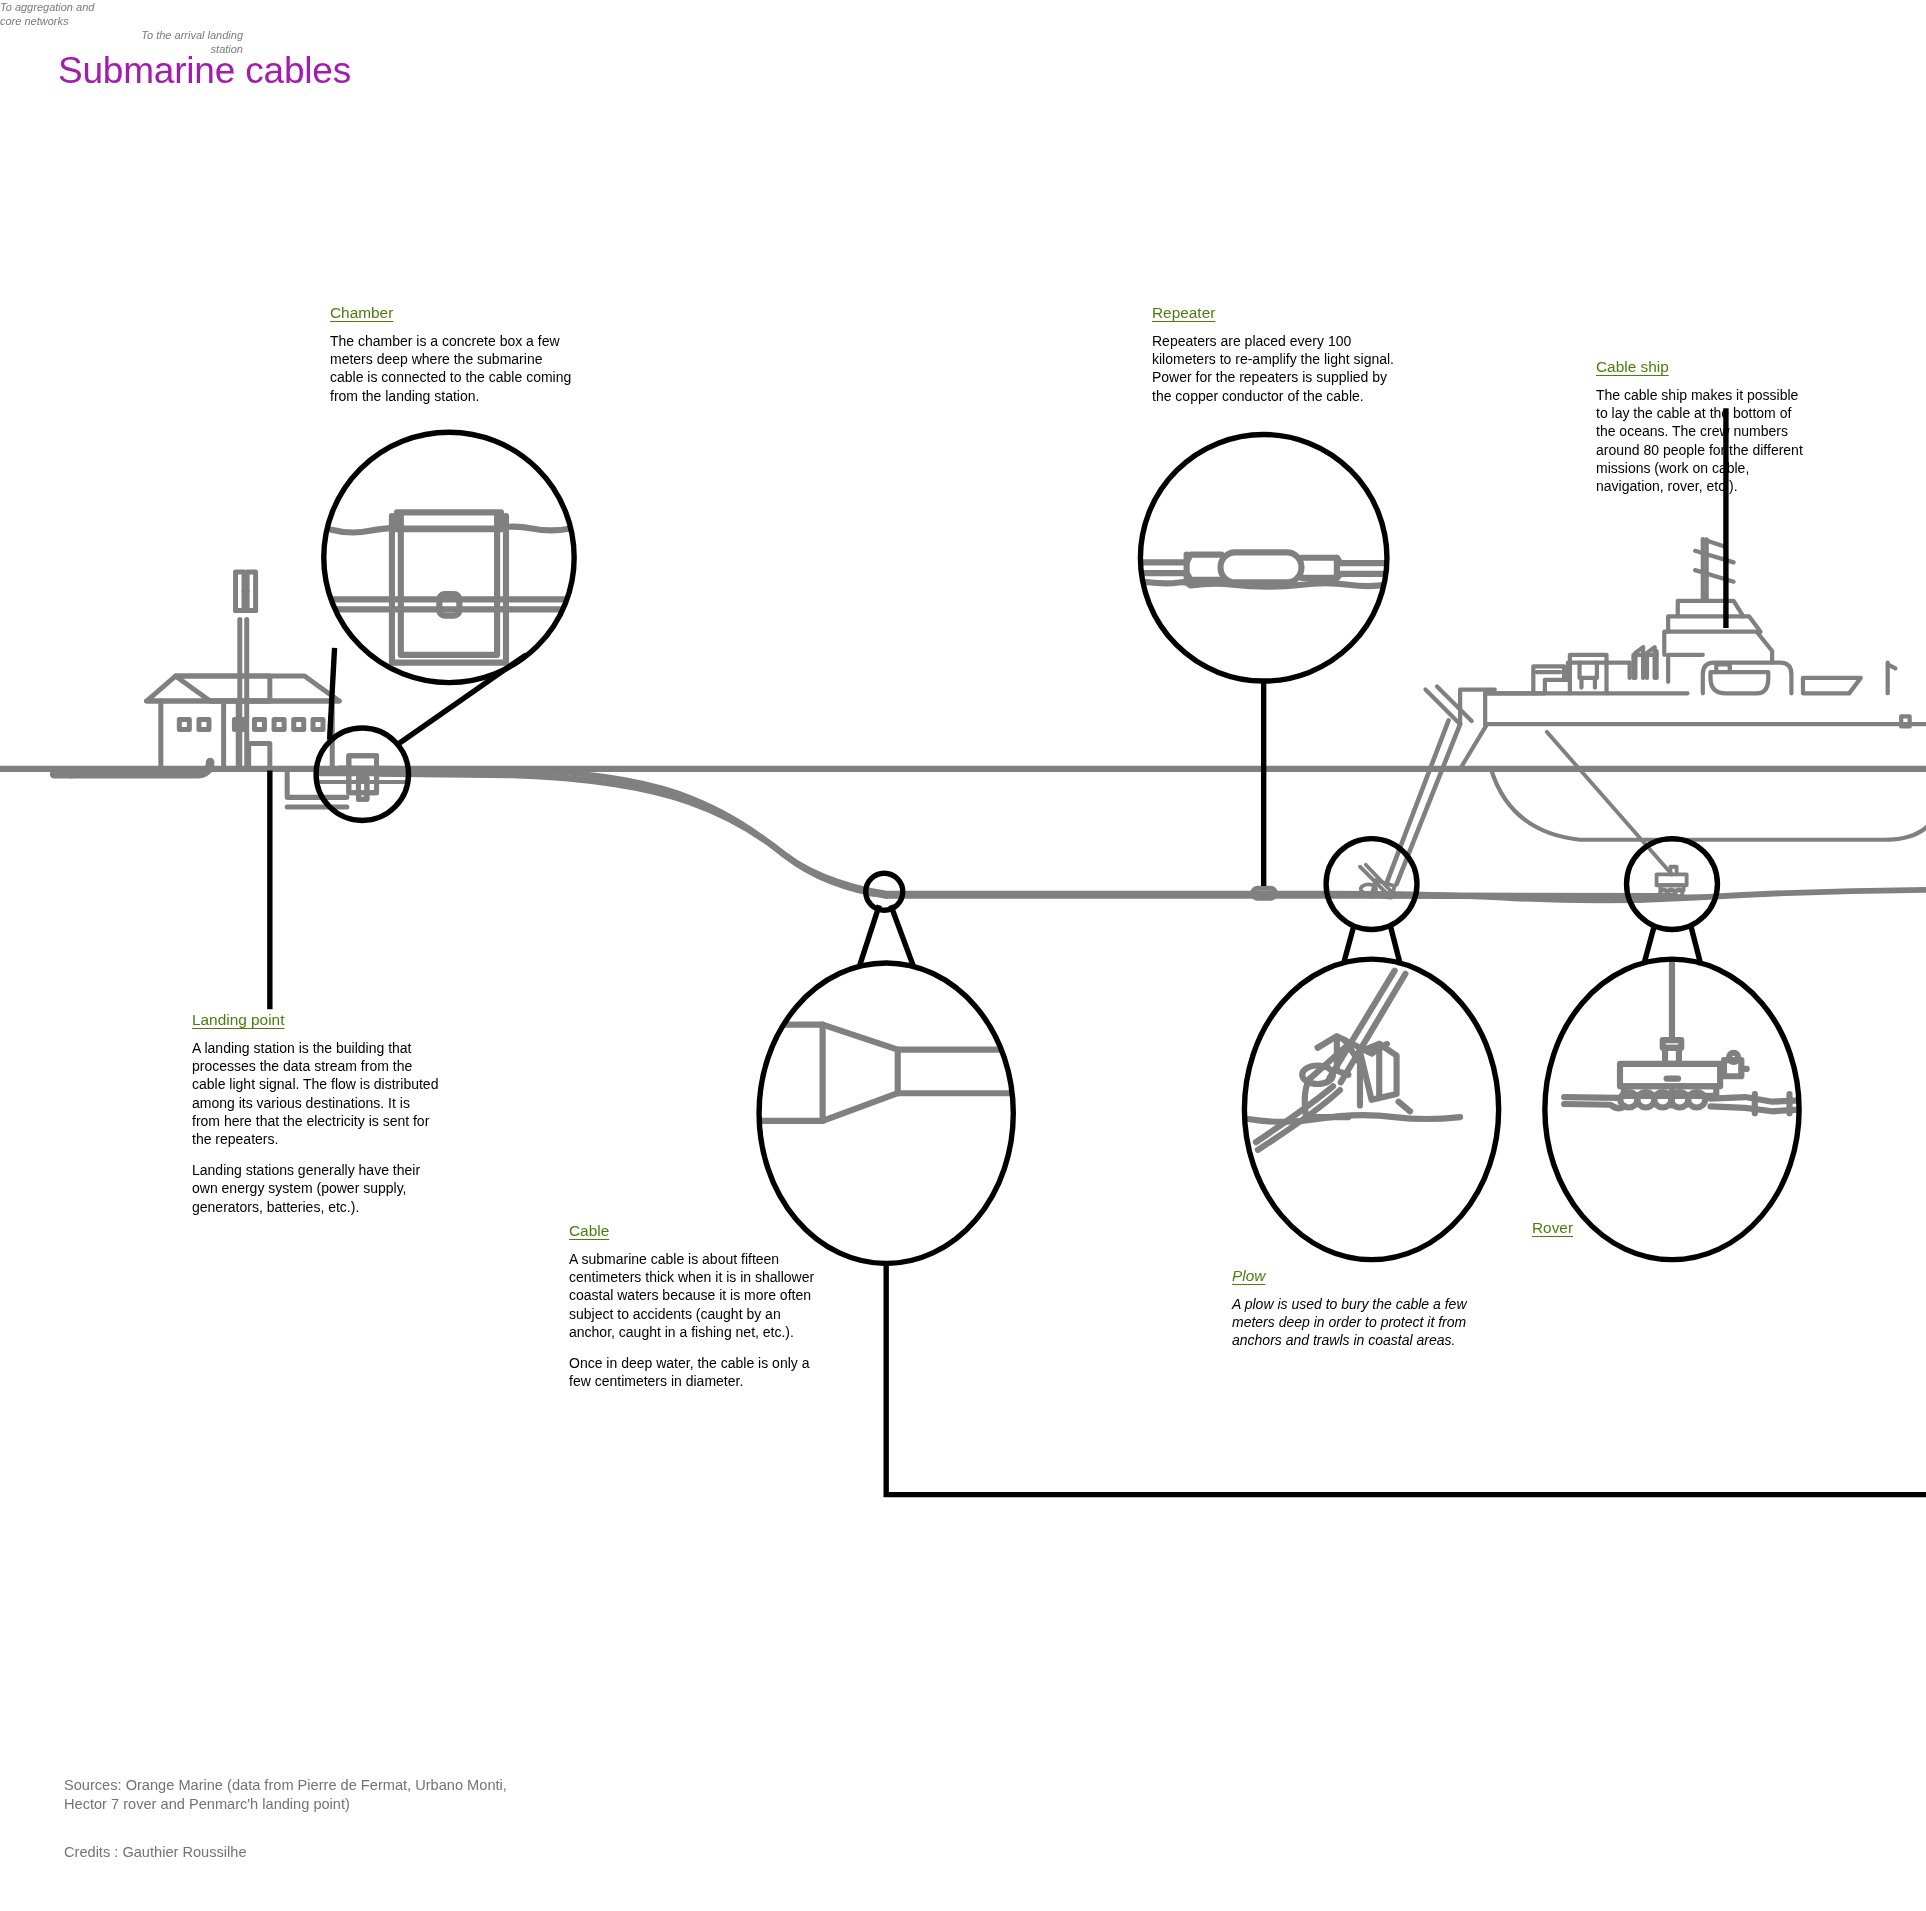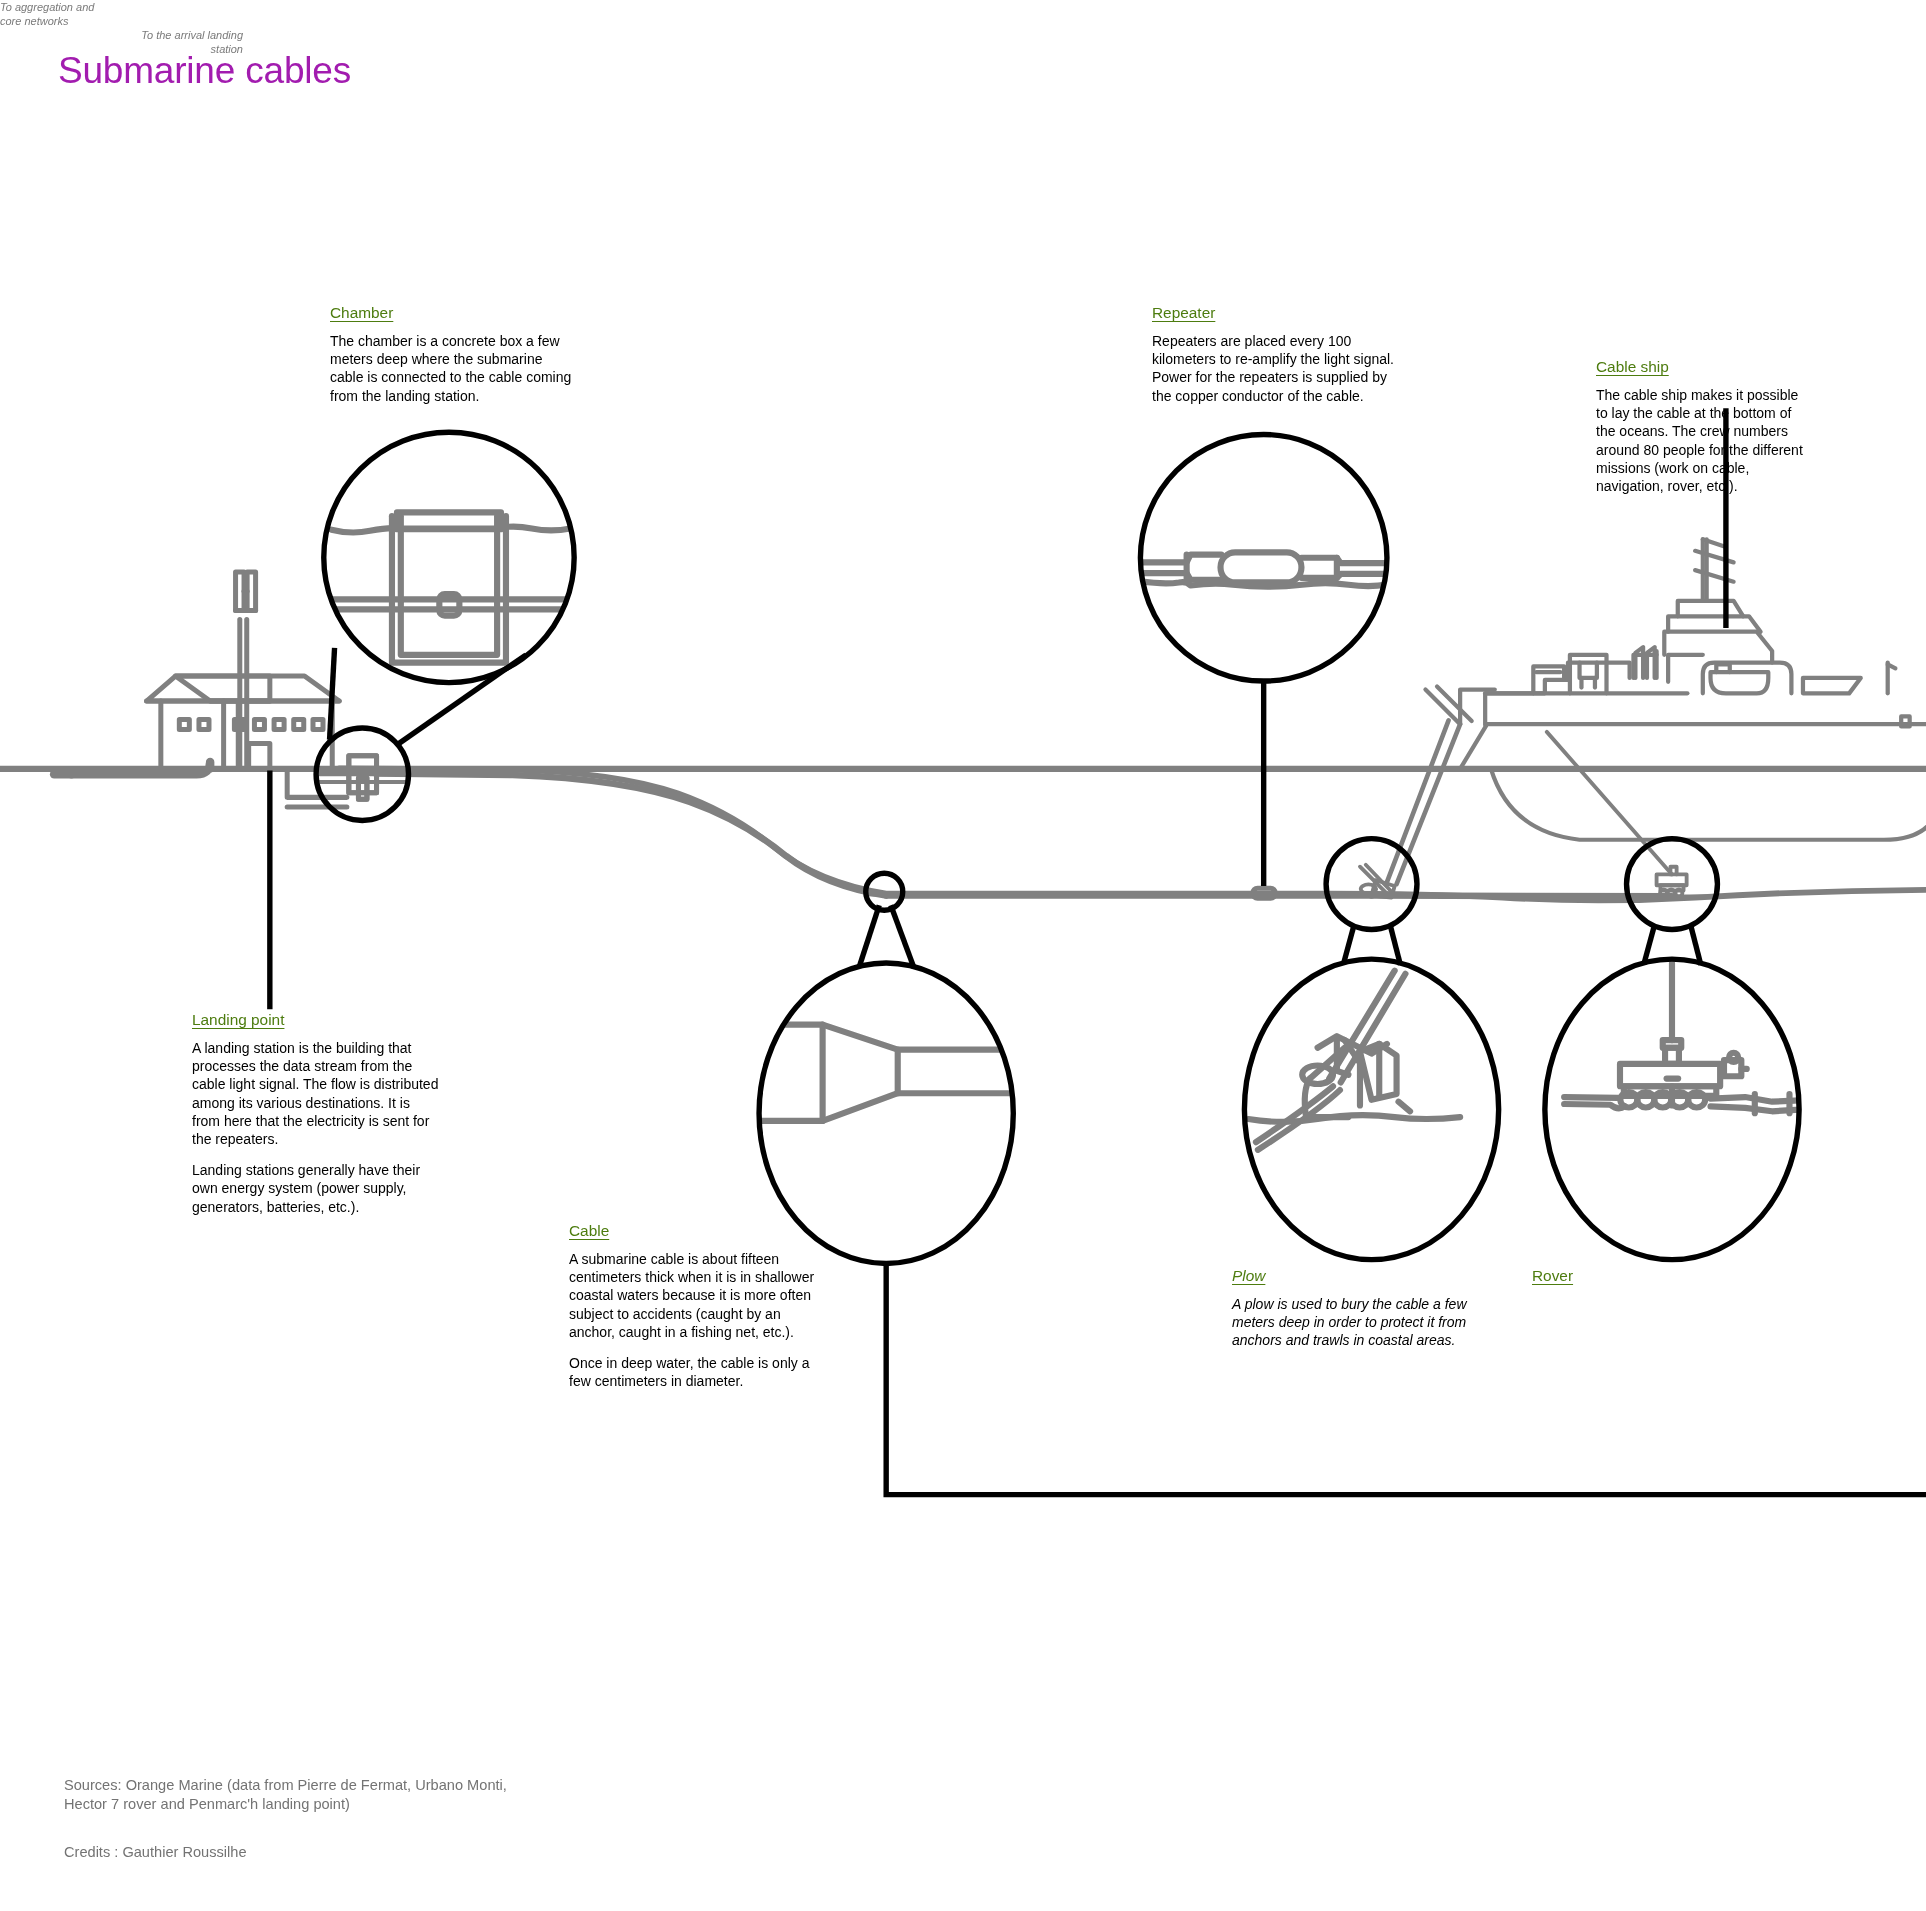--- a/index.html
+++ b/index.html
@@ -537,21 +537,21 @@
     </div>
   </div>
 
   <div class="ann" style="left:1232px; top:1267px; width:262px;font-style:italic;">
     <div class="ann-title">Plow</div>
     <div class="ann-body">
       <p>A plow is used to bury the cable a few meters deep in order to protect it from anchors and trawls in coastal areas.</p>
     </div>
   </div>
 
-  <div class="ann" style="left:1532px; top:1267px; width:247px;">
+  <div class="ann" style="left:1532px; top:1219px; width:247px;">
     <div class="ann-title">Rover</div>
   </div>
 
   <div class="flow-label" style="left:31px; top:792px; width:185px; white-space:pre-line;">To aggregation and
 core networks</div>
 
   <div class="flow-label right" style="left:2435px; top:819px; width:231px; white-space:pre-line;">To the arrival landing
 station</div>
 
   <div id="footer">

